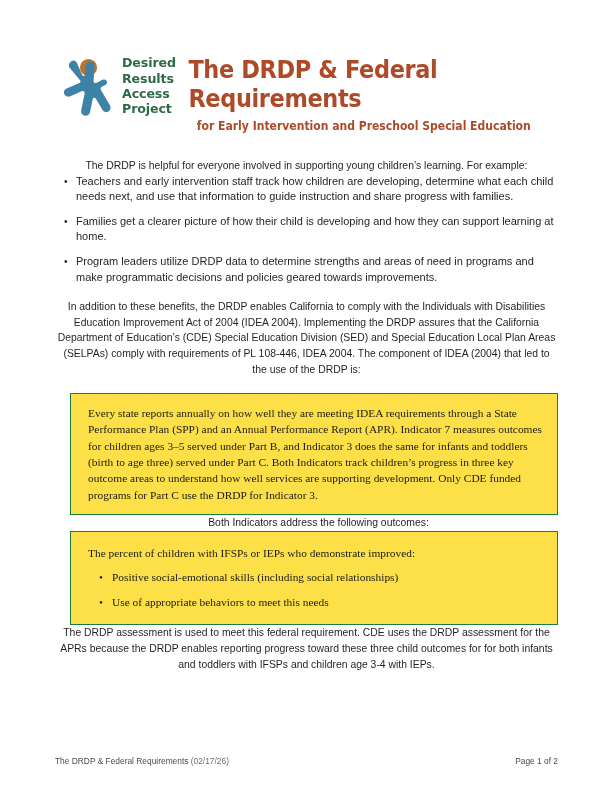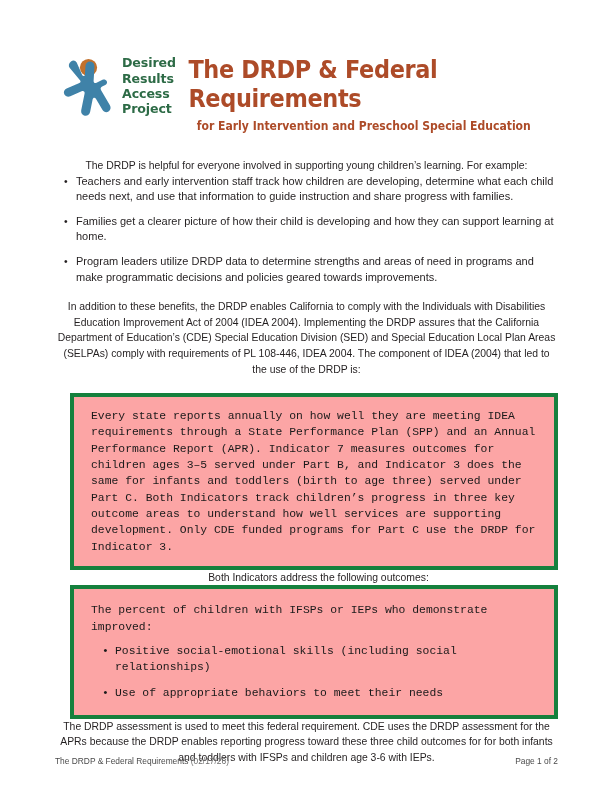--- a/index.html
+++ b/index.html
@@ -123,25 +123,25 @@
     top: 0;
     font-size: 10.4px;
     line-height: 15.6px;
   }
 
   .spacer-a { height: 14px; }
   .spacer-b { height: 16px; }
 
   
   .callout {
-    background: #fca5a5;
-    border: 4px solid #15803d;
+    background: #fde047;
+    border: 1px solid #15803d;
     box-sizing: border-box;
     padding: 11px 16px 12px 16px;
-    font-family: Liberation Mono, monospace;
+    font-family: Liberation Serif, serif;
     color: #1a1a1a;
   }
   .callout.box1 {
     margin-left: 15px;
     width: 488px;
     padding: 11px 14px 11px 17px;
   }
   .callout.box2 {
     margin-left: 15px;
     width: 488px;
@@ -238,25 +238,25 @@
     <div class="callout box1">
       <p>Every state reports annually on how well they are meeting IDEA requirements through a State Performance Plan (SPP) and an Annual Performance Report (APR). Indicator 7 measures outcomes for children ages 3–5 served under Part B, and Indicator 3 does the same for infants and toddlers (birth to age three) served under Part C. Both Indicators track children’s progress in three key outcome areas to understand how well services are supporting development. Only CDE funded programs for Part C use the DRDP for Indicator 3.</p>
     </div>
 
     <p class="body-par after-box-text">Both Indicators address the following outcomes:</p>
 
     <div class="callout box2">
       <p>The percent of children with IFSPs or IEPs who demonstrate improved:</p>
       <ul>
         <li>Positive social-emotional skills (including social relationships)</li>
-        <li>Use of appropriate behaviors to meet their needs</li>
+        <li>Use of appropriate behaviors to meet this needs</li>
       </ul>
     </div>
 
-    <p class="body-par closing">The DRDP assessment is used to meet this federal requirement. CDE uses the DRDP assessment for the APRs because the DRDP enables reporting progress toward these three child outcomes for for both infants and toddlers with IFSPs and children age 3-6 with IEPs.</p>
+    <p class="body-par closing">The DRDP assessment is used to meet this federal requirement. CDE uses the DRDP assessment for the APRs because the DRDP enables reporting progress toward these three child outcomes for for both infants and toddlers with IFSPs and children age 3-4 with IEPs.</p>
   </div>
 
   <div class="footer">
     <div class="footer-left">
       <span class="doc-name">The DRDP &amp; Federal Requirements</span>
       <span class="doc-date">(02/17/26)</span>
     </div>
     <div class="footer-right">Page 1 of 2</div>
   </div>
 

